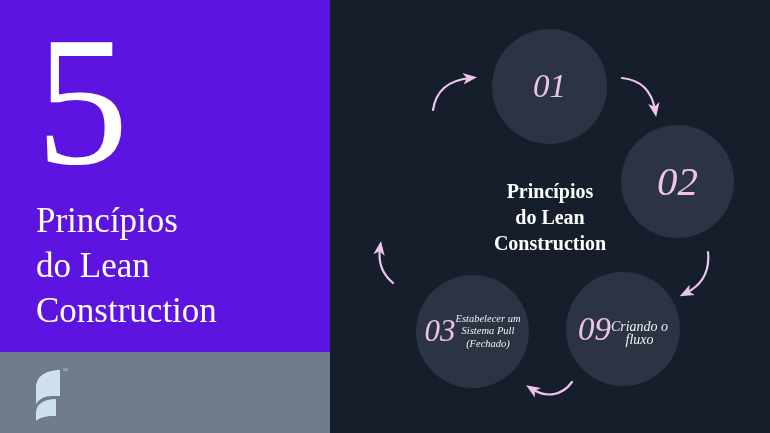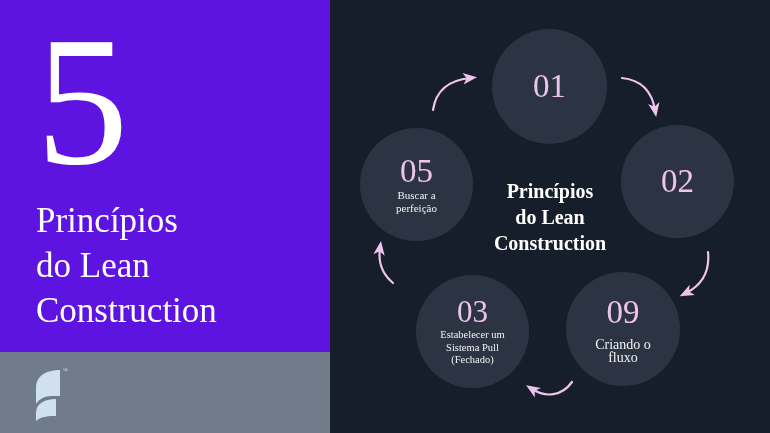--- a/index.html
+++ b/index.html
@@ -45,43 +45,44 @@
   
   #right-panel{
     position:absolute;left:330px;top:0;width:440px;height:433px;
     background:#171e2b;
   }
   #diagram{position:absolute;left:0;top:0;width:440px;height:433px;}
 
   .node{
     position:absolute;border-radius:50%;
     background:#2c3443;
-    display:flex;flex-direction:column;
+    display:flex;
     align-items:center;justify-content:center;
     text-align:center;
+    font-style:italic;
   }
   .node .num{
     font-family:"Liberation Serif", serif;
     color:#eec3ec;
     font-weight:400;
     letter-spacing:0px;
   }
   .node .lbl{
     font-family:"Liberation Serif", serif;
     color:#f2f2f4;
     line-height:13px;
   }
 
   
   #node-01{left:162px;top:29px;width:115px;height:115px;}
   #node-01 .num{font-size:33px;line-height:34px;margin-bottom:1px;}
   #node-01 .lbl{font-size:11px;}
 
   #node-02{left:291px;top:125px;width:113px;height:113px;}
-  #node-02 .num{font-size:33px;line-height:34px;margin-bottom:1px;}
+  #node-02 .num{font-size:41px;line-height:34px;margin-bottom:1px;}
   #node-02 .lbl{font-size:11px;}
 
   #node-03{left:236px;top:272px;width:114px;height:114px;}
   #node-03 .num{font-size:33px;line-height:34px;margin-bottom:1px;}
   #node-03 .lbl{font-size:14px;margin-top:8px;}
 
   #node-04{left:86px;top:275px;width:113px;height:113px;}
   #node-04 .num{font-size:31px;line-height:32px;margin-bottom:1px;}
   #node-04 .lbl{font-size:10.5px;line-height:12.5px;}
 
@@ -175,27 +176,20 @@
 
       <div class="node" id="node-04">
         <div class="num">03</div>
         <div class="lbl">
           <div>Estabelecer um</div>
           <div>Sistema Pull</div>
           <div>(Fechado)</div>
         </div>
       </div>
 
-      <div class="node" id="node-05">
-        <div class="num">05</div>
-        <div class="lbl">
-          <div>Buscar a</div>
-          <div>perfeição</div>
-        </div>
-      </div>
 
       <div id="center-text">
         <div>Princípios</div>
         <div><span>do </span><span class="accent">Lean</span></div>
         <div class="accent">Construction</div>
       </div>
 
     </div>
   </div>
 

